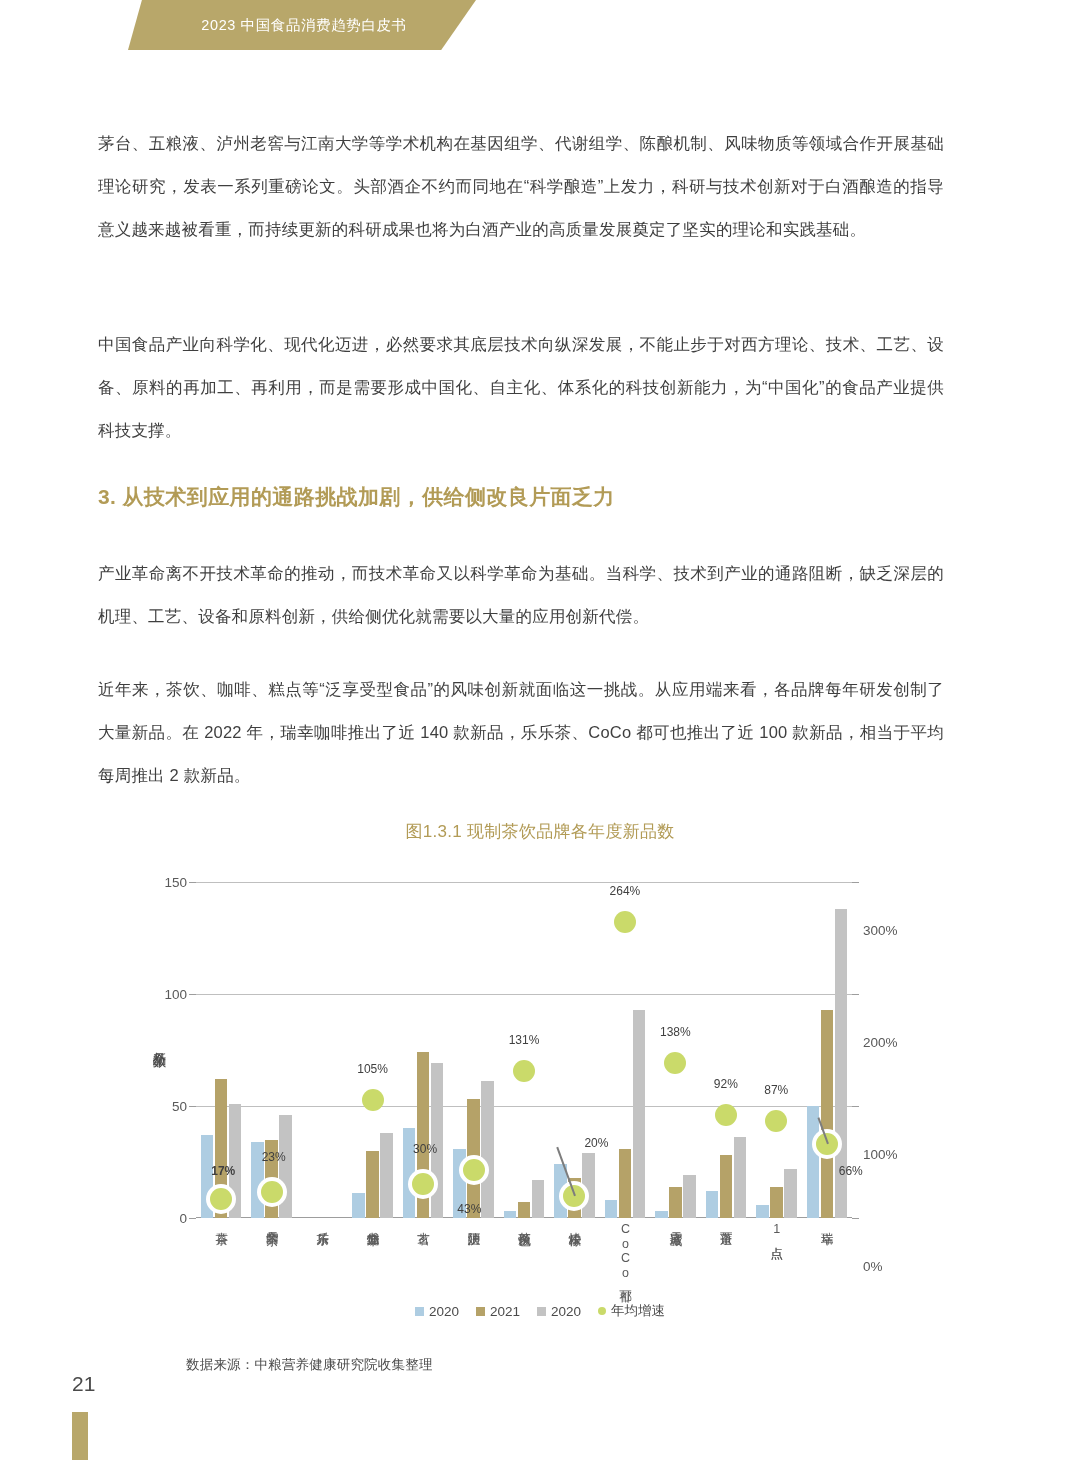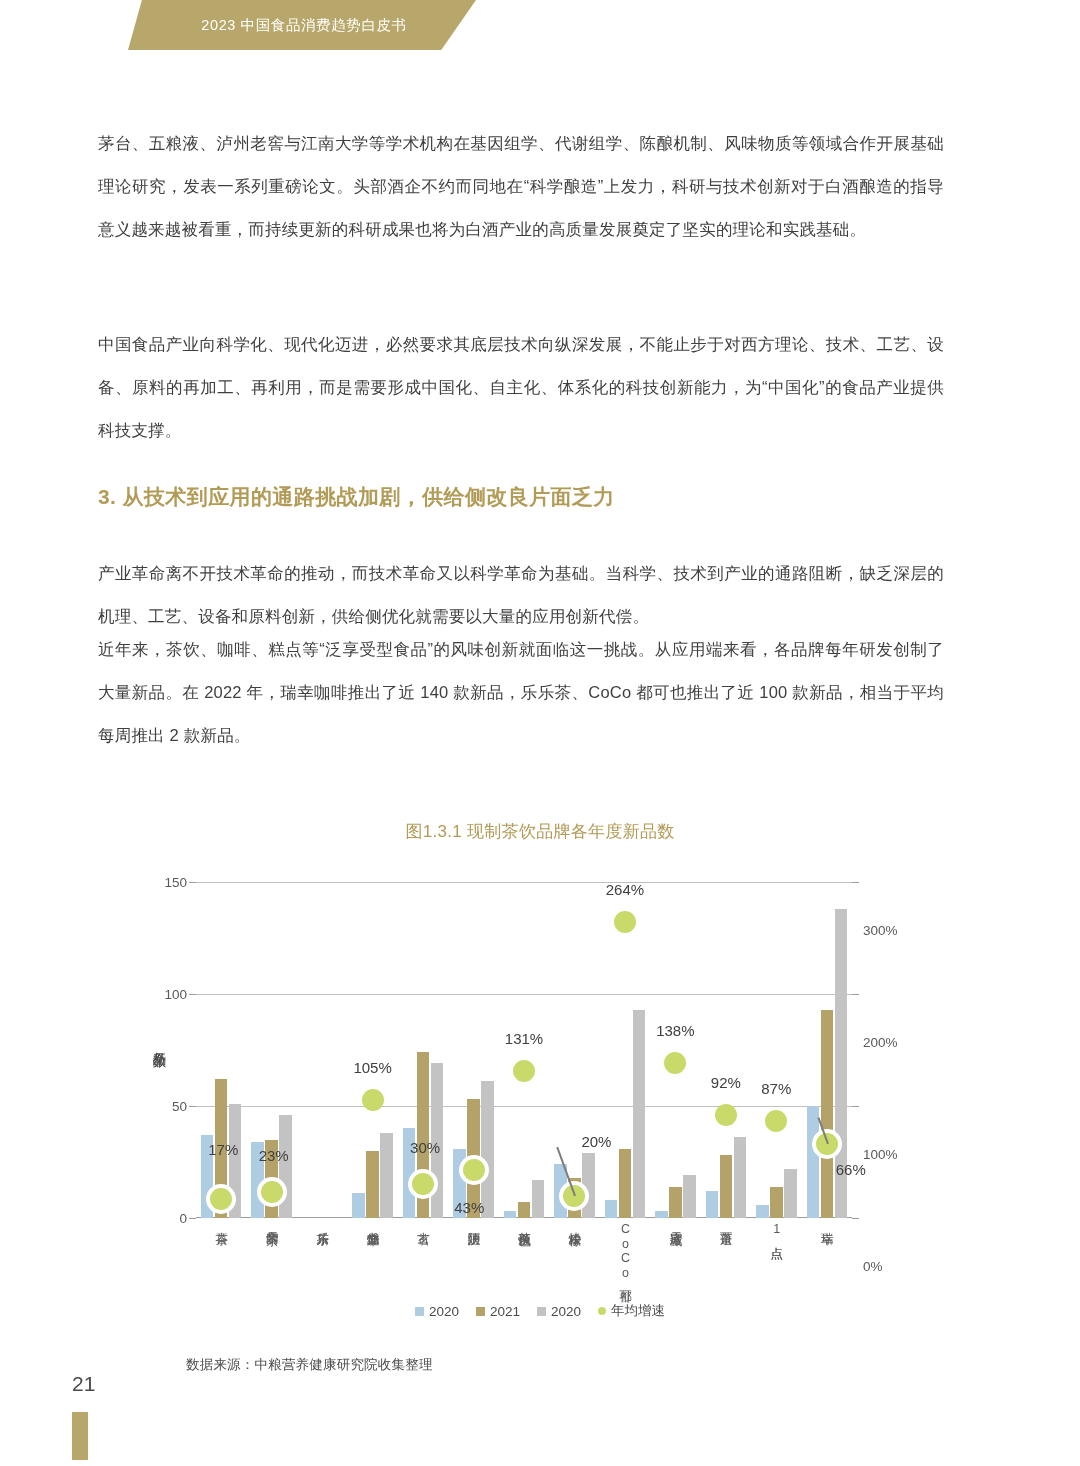--- a/index.html
+++ b/index.html
@@ -84,21 +84,21 @@
   .bar.y2020{background:#aecde2;}
   .bar.y2021{background:#b5a268;}
   .bar.y2022{background:#c3c3c3;}
   .dot{
     position:absolute;border-radius:50%;
     background:#cada6a;
     transform:translate(-50%,50%);
   }
   .dot.ring{box-shadow:0 0 0 4px #ffffff;}
   .dotlabel{
-    position:absolute;font-size:15px;color:#404040;
+    position:absolute;font-size:12px;color:#404040;
     white-space:nowrap;transform:translate(-50%,-50%);
   }
   .leader{
     position:absolute;background:#7d7d7d;width:1.6px;
     transform-origin:bottom center;
   }
   .xlab{
     position:absolute;top:340px;
     font-size:12.5px;color:#5a5a5a;
     writing-mode:vertical-rl;
@@ -136,21 +136,21 @@
 <div class="header-band">
   <div class="band-shape"></div>
   <div class="band-text">2023 中国食品消费趋势白皮书</div>
 </div>
 
 <div class="page-body">
   <p class="para" style="top:122px;">茅台、五粮液、泸州老窖与江南大学等学术机构在基因组学、代谢组学、陈酿机制、风味物质等领域合作开展基础理论研究，发表一系列重磅论文。头部酒企不约而同地在“科学酿造”上发力，科研与技术创新对于白酒酿造的指导意义越来越被看重，而持续更新的科研成果也将为白酒产业的高质量发展奠定了坚实的理论和实践基础。</p>
   <p class="para" style="top:323px;">中国食品产业向科学化、现代化迈进，必然要求其底层技术向纵深发展，不能止步于对西方理论、技术、工艺、设备、原料的再加工、再利用，而是需要形成中国化、自主化、体系化的科技创新能力，为“中国化”的食品产业提供科技支撑。</p>
   <h2 class="section-head" style="top:483px;">3. 从技术到应用的通路挑战加剧，供给侧改良片面乏力</h2>
   <p class="para" style="top:552px;">产业革命离不开技术革命的推动，而技术革命又以科学革命为基础。当科学、技术到产业的通路阻断，缺乏深层的机理、工艺、设备和原料创新，供给侧优化就需要以大量的应用创新代偿。</p>
-  <p class="para" style="top:628px;">近年来，茶饮、咖啡、糕点等“泛享受型食品”的风味创新就面临这一挑战。从应用端来看，各品牌每年研发创制了大量新品。在 2022 年，瑞幸咖啡推出了近 140 款新品，乐乐茶、CoCo 都可也推出了近 100 款新品，相当于平均每周推出 2 款新品。</p>
+  <p class="para" style="top:668px;">近年来，茶饮、咖啡、糕点等“泛享受型食品”的风味创新就面临这一挑战。从应用端来看，各品牌每年研发创制了大量新品。在 2022 年，瑞幸咖啡推出了近 140 款新品，乐乐茶、CoCo 都可也推出了近 100 款新品，相当于平均每周推出 2 款新品。</p>
 </div>
 
 <div class="chart-title">图1.3.1 现制茶饮品牌各年度新品数</div>
 
 <div class="chart-wrap">
   <div class="ylabel">新品个数</div>
   <div class="plot" id="plot">
     <div class="axis-base"></div>
   <div class="ytick" style="top: 336px;">0</div>
       <div class="tickmark" style="top: 336px; left: -7px;"></div>
@@ -170,21 +170,21 @@
       <div class="ytick-r" style="top: 112px;">200%</div>
       <div class="tickmark" style="top: 112px; left: 656px;"></div>
       <div class="ytick-r" style="top: 0px;">300%</div>
       <div class="tickmark" style="top: 0px; left: 656px;"></div>
       <div class="xlab" style="left: 25.2308px;">喜茶</div>
       <div class="group" style="left: 0px; width: 50.4615px;">
         <div class="bar y2020" style="left: 4.98077px; width: 12.5px; height: 82.88px;"></div>
         <div class="bar y2021" style="left: 18.9808px; width: 12.5px; height: 138.88px;"></div>
         <div class="bar y2022" style="left: 32.9808px; width: 12.5px; height: 114.24px;"></div>
         <div class="dot ring" style="width: 22px; height: 22px; left: 25.2308px; bottom: 8.04px; transform: translateX(-50%);"></div>
-        <div class="dotlabel" style="left: 27.2308px; bottom: 60px; transform: translateX(-50%);">17%</div>
+        <div class="dotlabel" style="left: 27.2308px; bottom: 40px; transform: translateX(-50%); font-weight: bold;">17%</div>
       </div>
       <div class="xlab" style="left: 75.6923px;">奈雪的茶</div>
       <div class="group" style="left: 50.4615px; width: 50.4615px;">
         <div class="bar y2020" style="left: 4.98077px; width: 12.5px; height: 76.16px;"></div>
         <div class="bar y2021" style="left: 18.9808px; width: 12.5px; height: 78.4px;"></div>
         <div class="bar y2022" style="left: 32.9808px; width: 12.5px; height: 103.04px;"></div>
         <div class="dot ring" style="width: 22px; height: 22px; left: 25.2308px; bottom: 14.76px; transform: translateX(-50%);"></div>
         <div class="dotlabel" style="left: 27.2308px; bottom: 53.76px; transform: translateX(-50%);">23%</div>
       </div>
       <div class="xlab" style="left: 126.154px;">乐乐茶</div>

